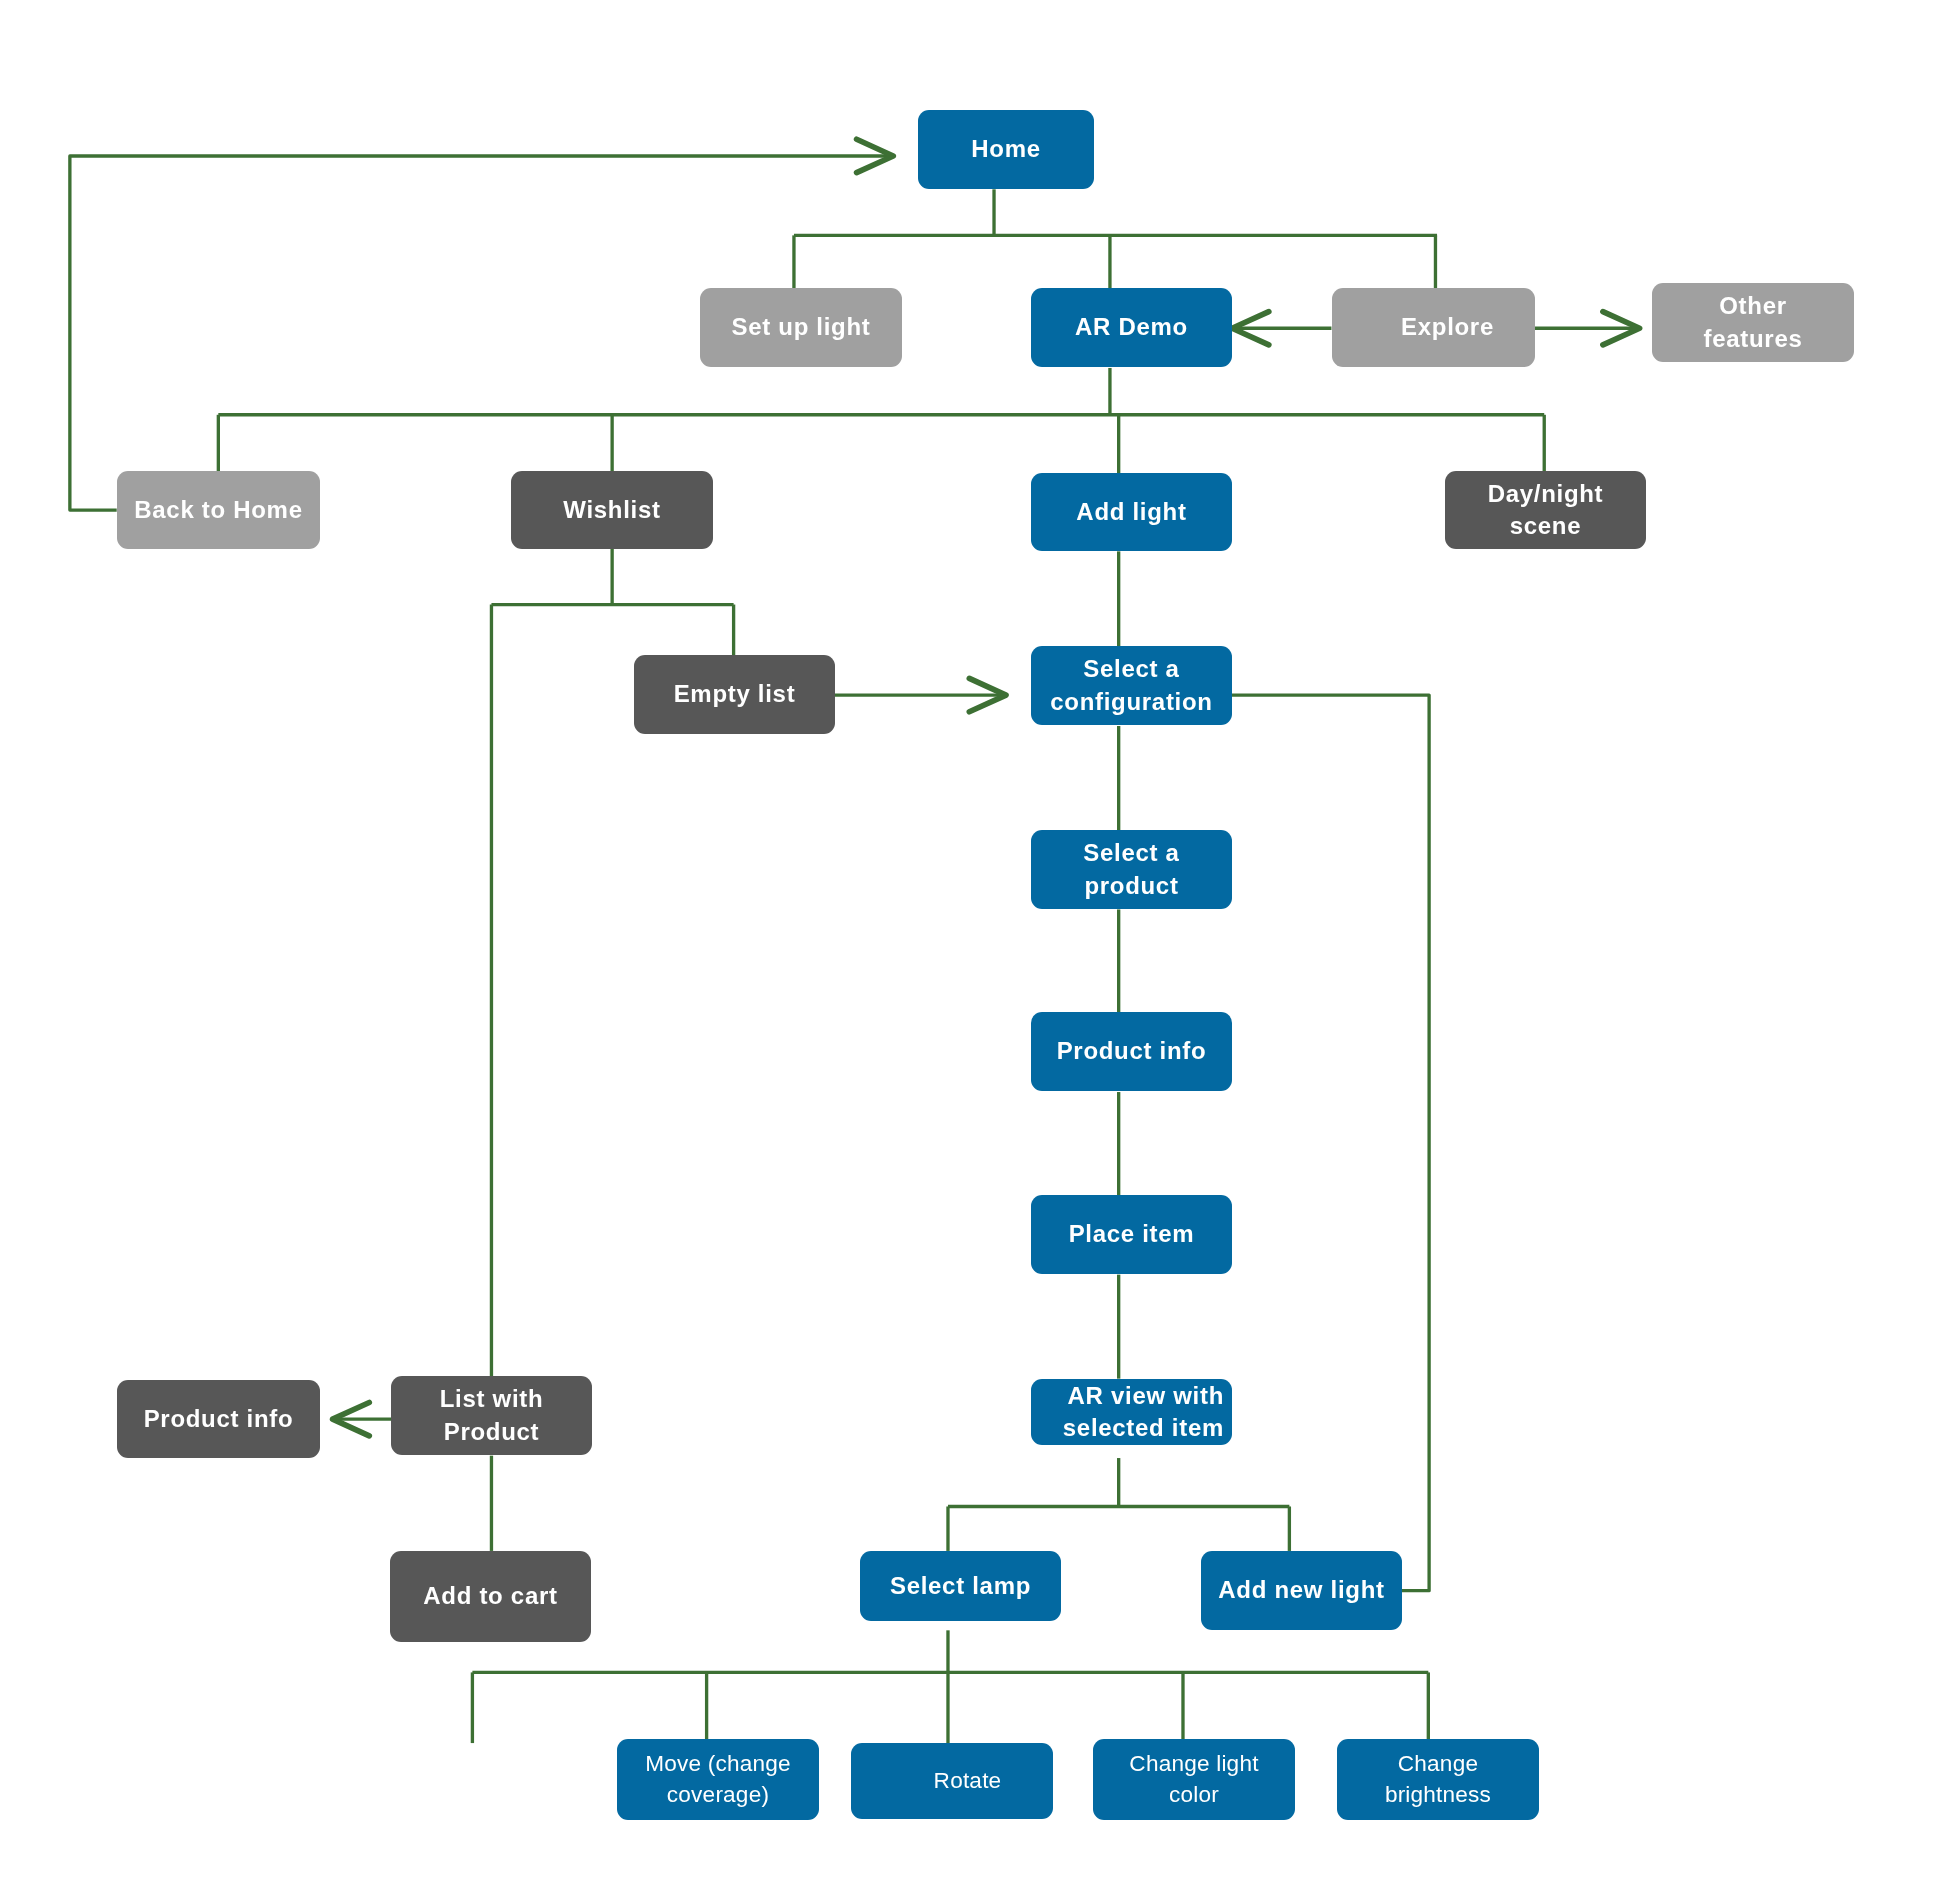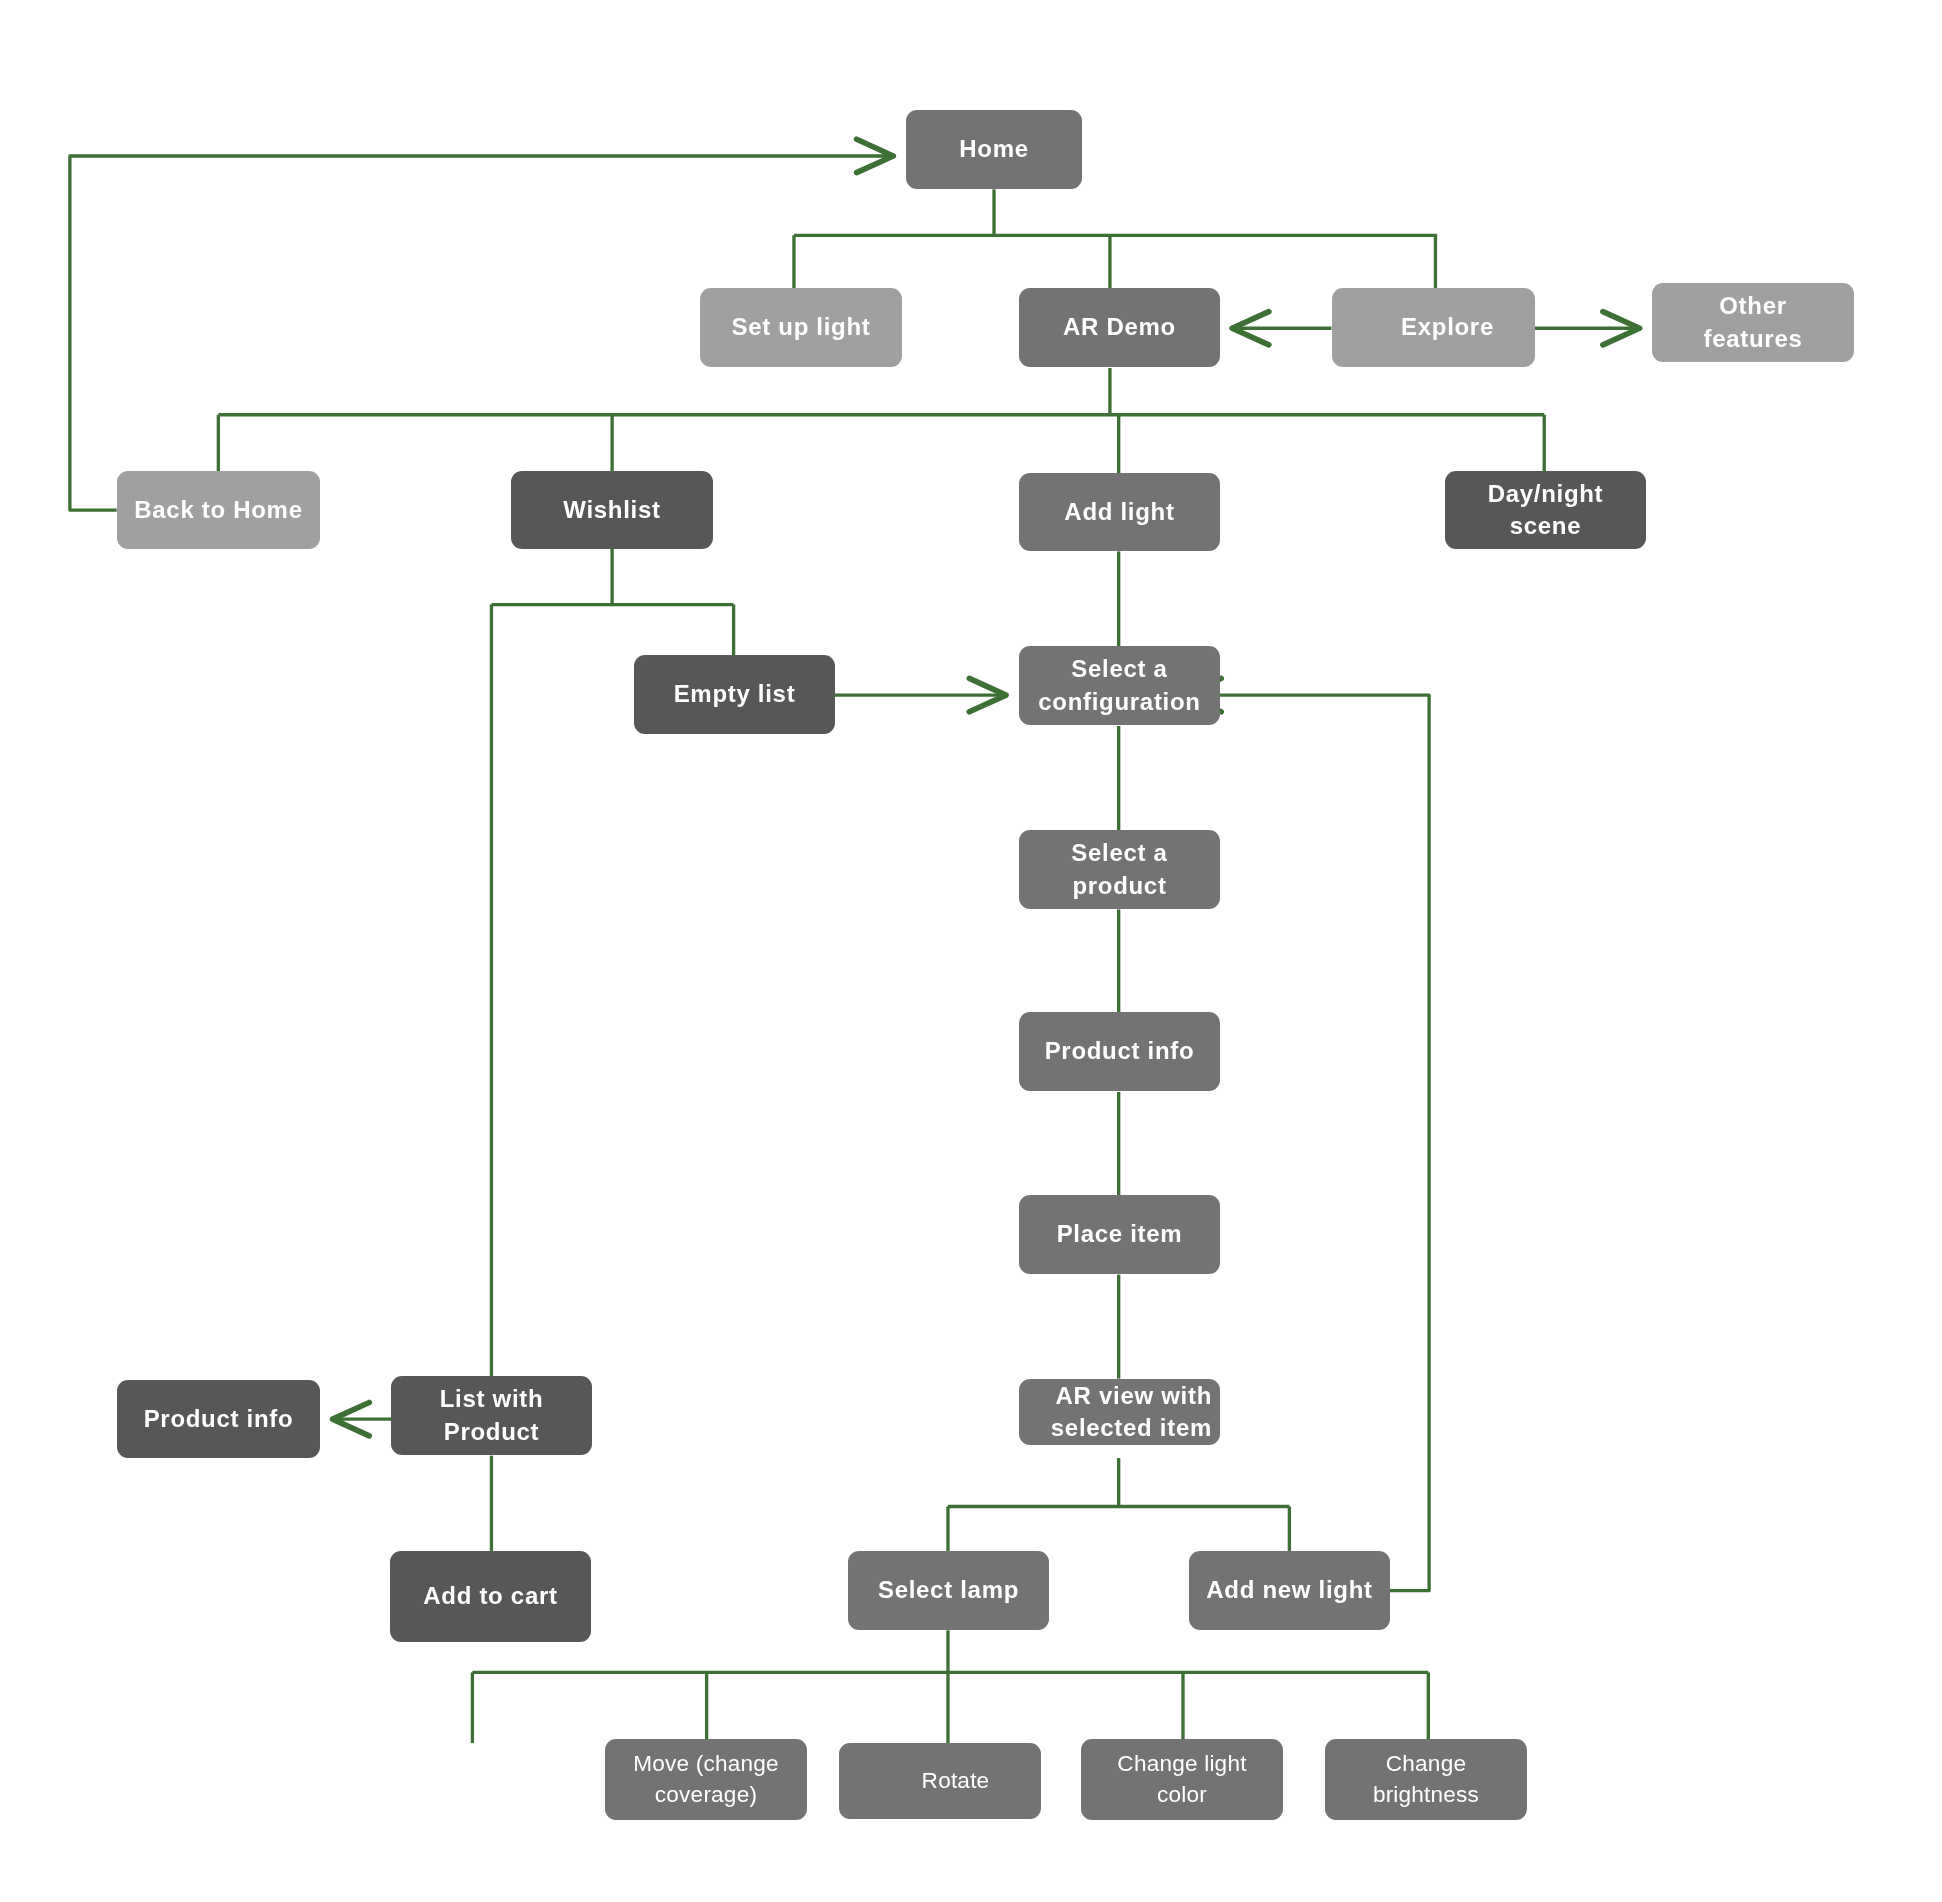--- a/index.html
+++ b/index.html
@@ -38,21 +38,21 @@
     color: #ffffff;
     z-index: 5;
     padding: 3.2px 8px;
     line-height: 1.34;
   }
   .node .lbl {
     display: block;
     width: 100%;
     white-space: pre-line;
   }
-  .fill-black  { background: #737373; }
+  .fill-black  { background: #0369a1; margin-left: 12px; }
   .fill-dark   { background: #575757; }
   .fill-light  { background: #a0a0a0; }
   .w-bold   { font-weight: 700; letter-spacing: 0.7px; }
   .w-normal { font-weight: 400; letter-spacing: 0.2px; }
   .fs-28 { font-size: 22.6px; }
   .fs-30 { font-size: 24px; }
 </style>
 </head>
 <body>
 
@@ -190,21 +190,21 @@
 
   <div class="node fill-dark w-bold fs-30" style="left:391px;top:1376px;width:201px;height:79px;">
     <span class="lbl">List with
 Product</span>
   </div>
 
   <div class="node fill-dark w-bold fs-30" style="left:390px;top:1551px;width:201px;height:91px;">
     <span class="lbl">Add to cart</span>
   </div>
 
-  <div class="node fill-black w-bold fs-30" style="left:848px;top:1551px;width:201px;height:79px;">
+  <div class="node fill-black w-bold fs-30" style="left:848px;top:1551px;width:201px;height:70px;">
     <span class="lbl">Select lamp</span>
   </div>
 
   <div class="node fill-black w-bold fs-30" style="left:1189px;top:1551px;width:201px;height:79px;">
     <span class="lbl">Add new light</span>
   </div>
 
 
   <div class="node fill-black w-normal fs-28" style="left:605px;top:1739px;width:202px;height:81px;">
     <span class="lbl">Move (change

